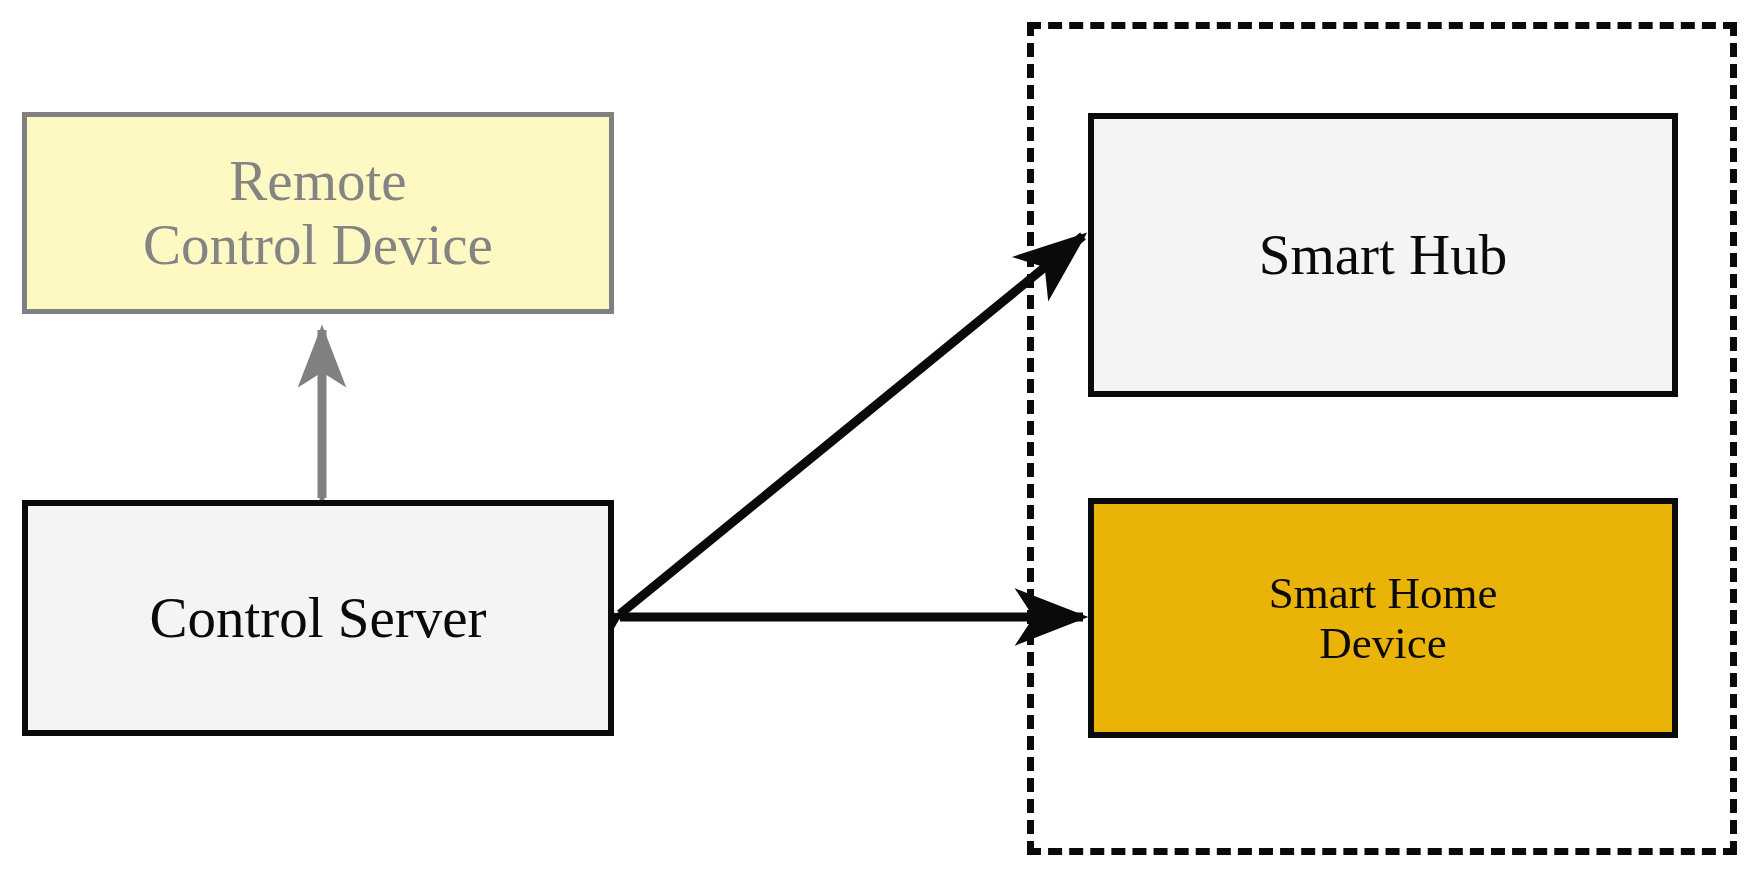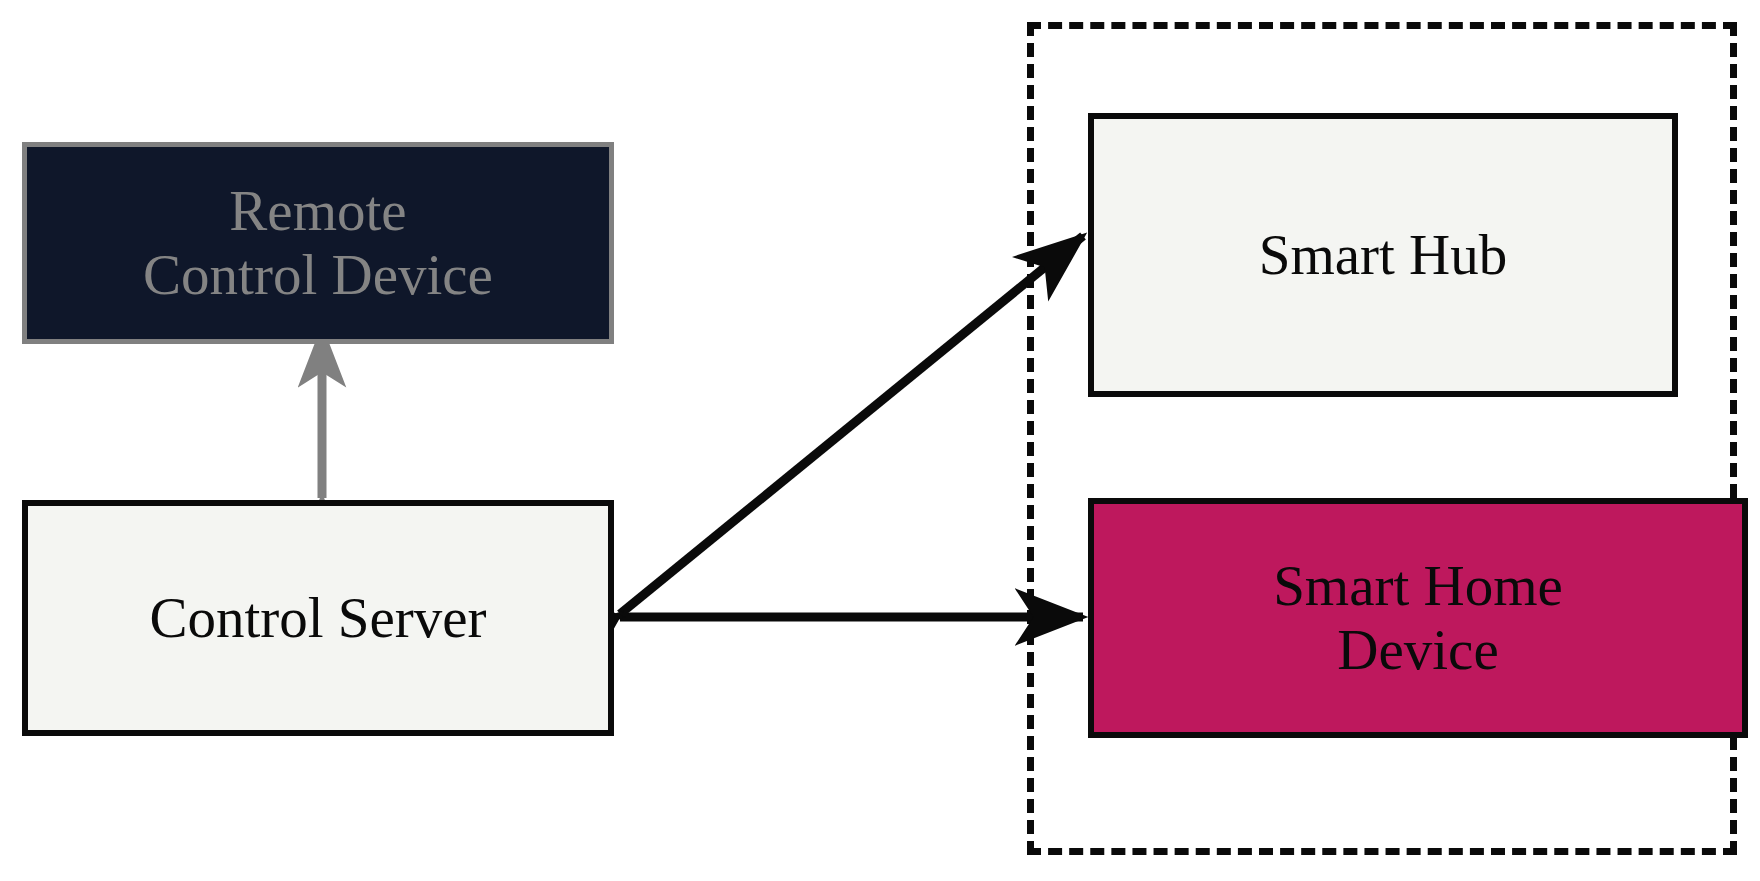--- a/index.html
+++ b/index.html
@@ -31,24 +31,23 @@
     white-space: pre-line;
   }
 
   
   #node-remote-control-device {
     left: 22px;
     top: 112px;
     width: 592px;
     height: 202px;
     border: 5px solid #808080;
-    background: #0f172a;
+    background: #fef9c3;
     color: #848484;
     font-size: 57px;
-    margin-top: 30px;
   }
 
   
   #node-control-server {
     left: 22px;
     top: 500px;
     width: 592px;
     height: 236px;
     border: 6px solid #0a0a0a;
     background: #f4f5f2;
@@ -63,26 +62,26 @@
     height: 284px;
     border: 6px solid #0a0a0a;
     background: #f4f5f2;
     color: #0a0a0a;
     font-size: 57px;
   }
 
   #node-smart-home-device {
     left: 1088px;
     top: 498px;
-    width: 660px;
+    width: 590px;
     height: 240px;
     border: 6px solid #0a0a0a;
-    background: #be185d;
+    background: #eab308;
     color: #0a0a0a;
-    font-size: 57px;
+    font-size: 45px;
   }
 
   
   #boundary-local-network {
     position: absolute;
     left: 1027px;
     top: 22px;
     width: 710px;
     height: 833px;
     box-sizing: border-box;

